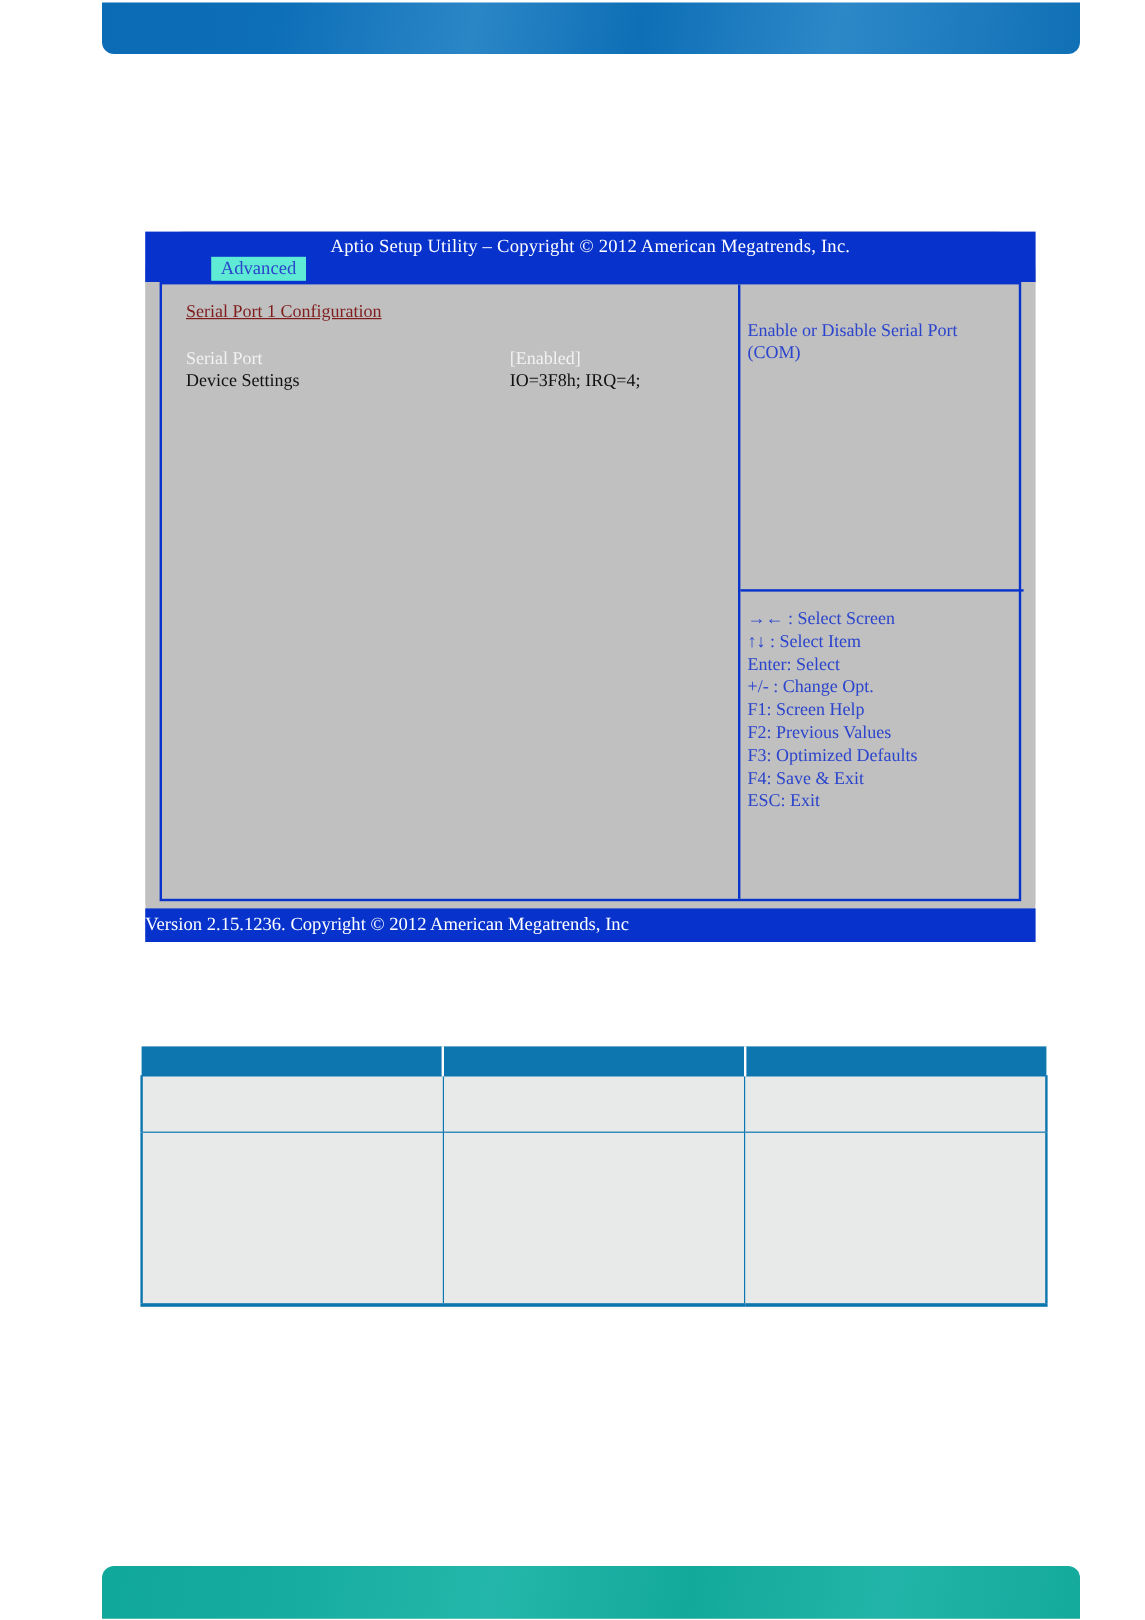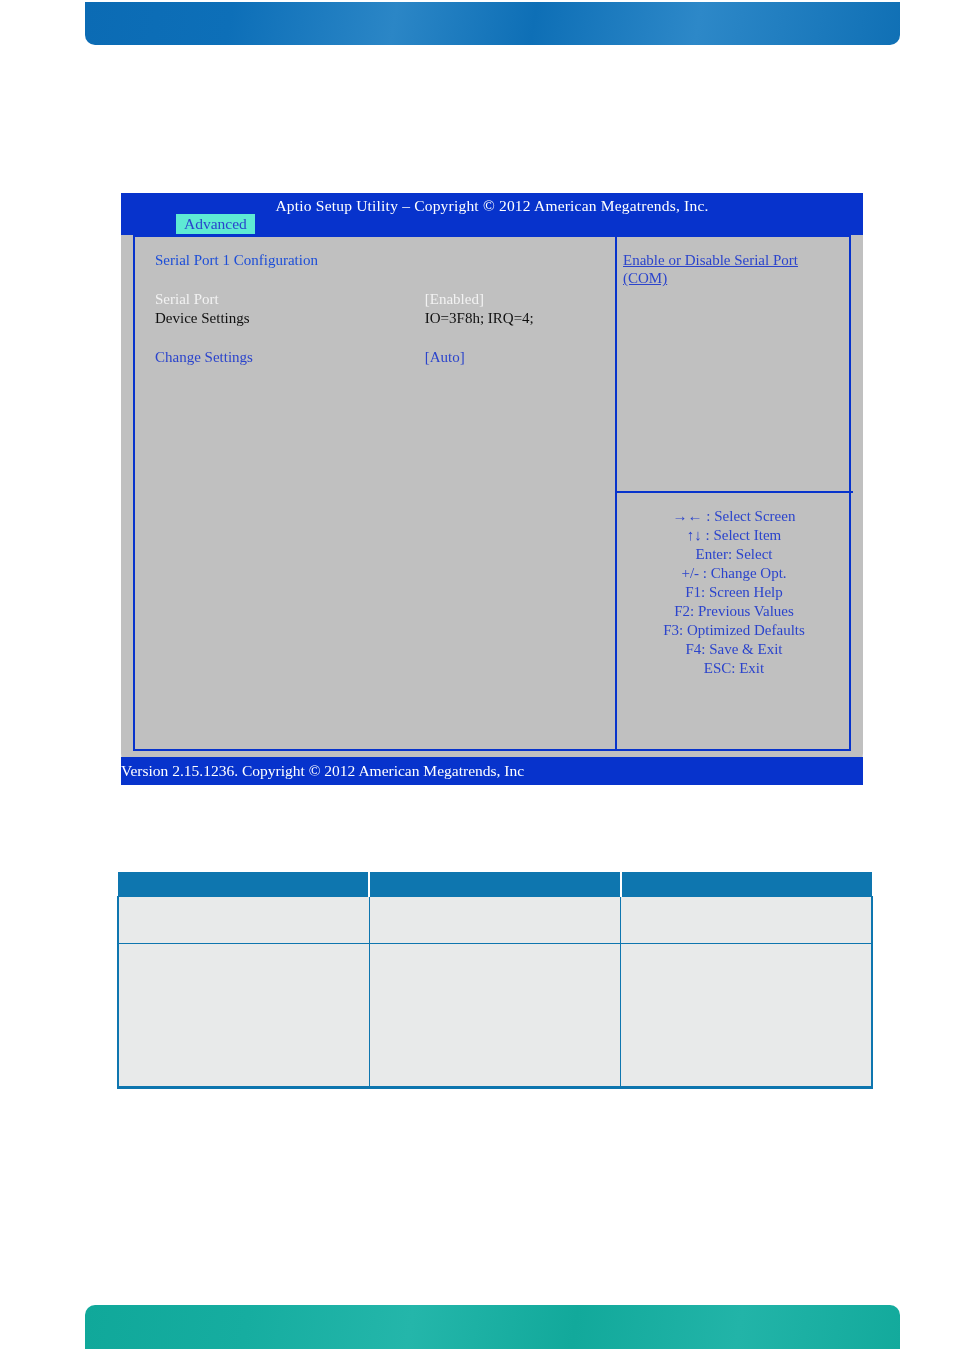--- a/index.html
+++ b/index.html
@@ -111,43 +111,43 @@
   }
 
   .help-box {
     position: absolute;
     left: 0;
     top: 0;
     width: 100%;
     height: 256px;
     box-sizing: border-box;
     border-bottom: 2px solid #0733cc;
-    padding: 14px 8px 0 6px;
+    padding: 30px 8px 0 6px;
     color: #2b44cc;
     font-size: 15px;
     line-height: 1.23;
-    text-decoration: underline;
   }
   .nav-box {
     position: absolute;
     left: 0;
     top: 256px;
     width: 100%;
     bottom: 0;
     box-sizing: border-box;
     padding: 14px 8px 0 6px;
     color: #2b44cc;
     font-size: 15px;
     line-height: 1.27;
   }
-  .nav-line { white-space: nowrap; text-align: center; }
+  .nav-line { white-space: nowrap; }
 
   .section-title {
-    color: #1d4ed8;
+    color: #7f1d1d;
     margin-bottom: 20px;
+    text-decoration: underline;
   }
   .opt-row {
     position: relative;
     height: 19px;
     white-space: nowrap;
     font-family: Liberation Serif, serif;
   }
   .opt-label {
     display: inline-block;
     width: 266px;
@@ -228,24 +228,20 @@
         <span class="opt-value">[Enabled]</span>
       </div>
 
       <div class="opt-row plain">
         <span class="opt-label">Device Settings</span>
         <span class="opt-value">IO=3F8h; IRQ=4;</span>
       </div>
 
       <div class="opt-spacer"></div>
 
-      <div class="opt-row link">
-        <span class="opt-label">Change Settings</span>
-        <span class="opt-value">[Auto]</span>
-      </div>
     </div>
 
     <div class="pane-right">
       <div class="help-box">Enable or Disable Serial Port (COM)</div>
 
       <div class="nav-box">
         <div class="nav-line">→← : Select Screen</div>
         <div class="nav-line">↑↓ : Select Item</div>
         <div class="nav-line">Enter: Select</div>
         <div class="nav-line">+/- : Change Opt.</div>

